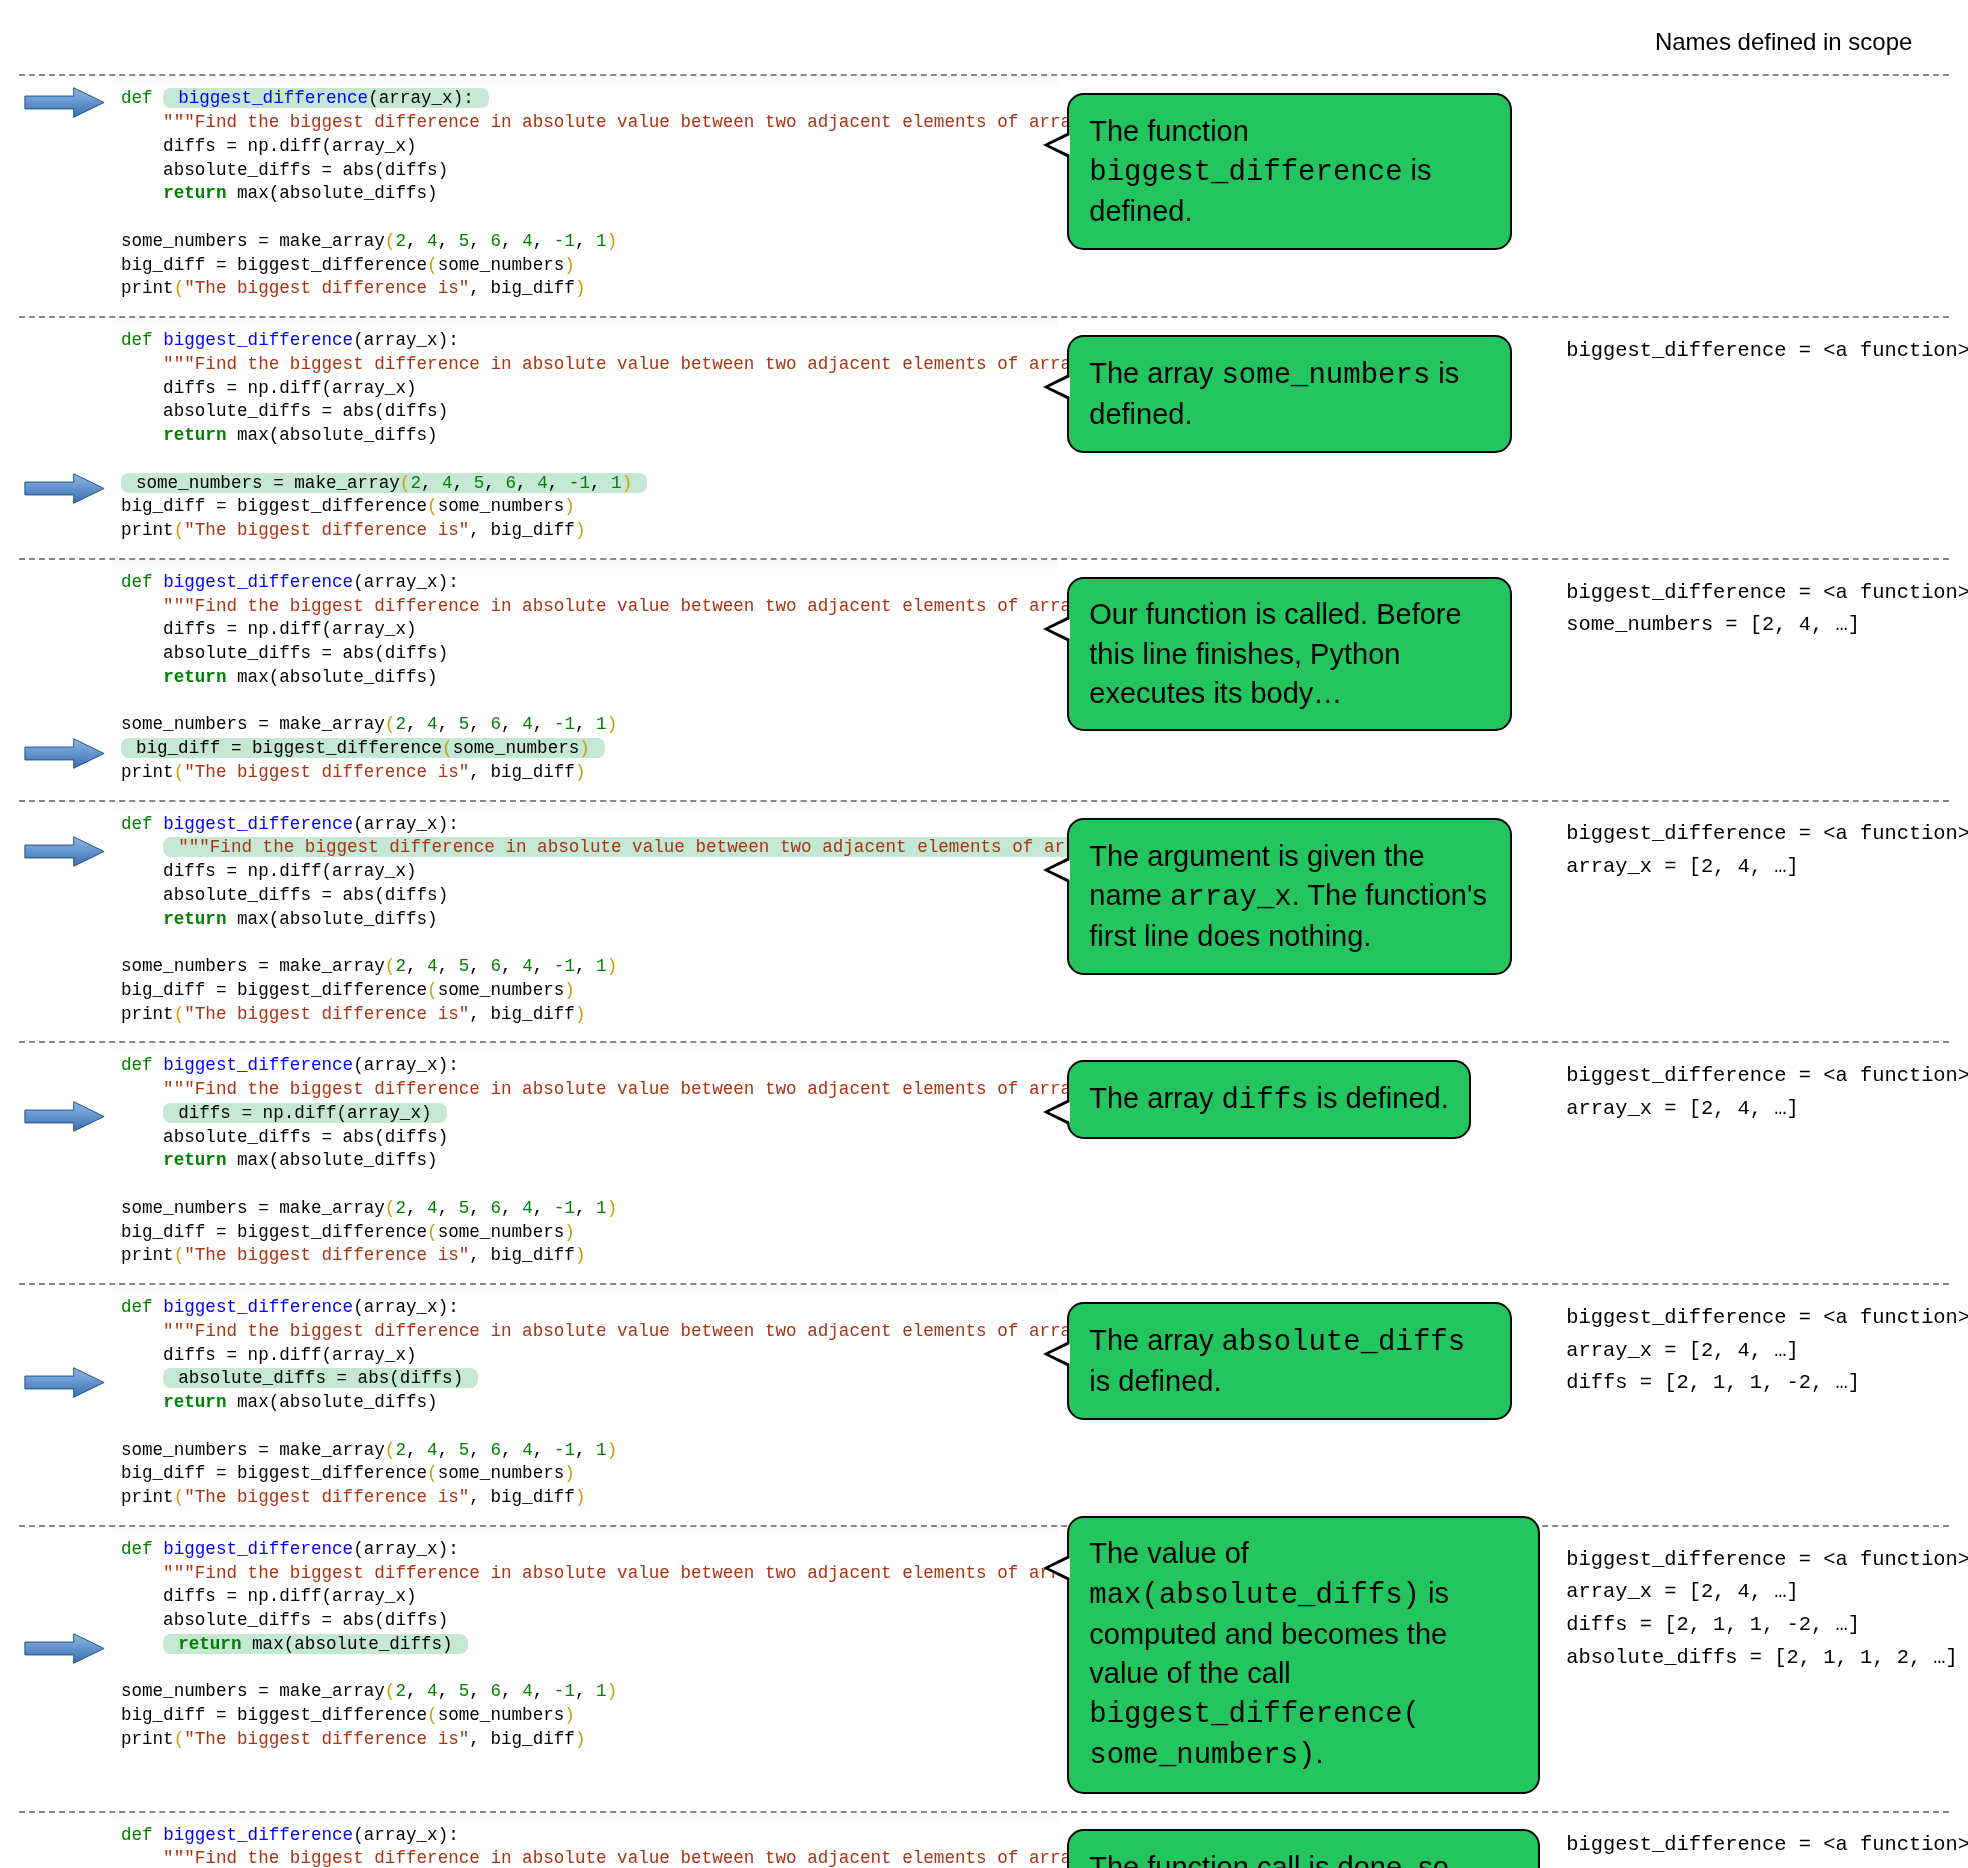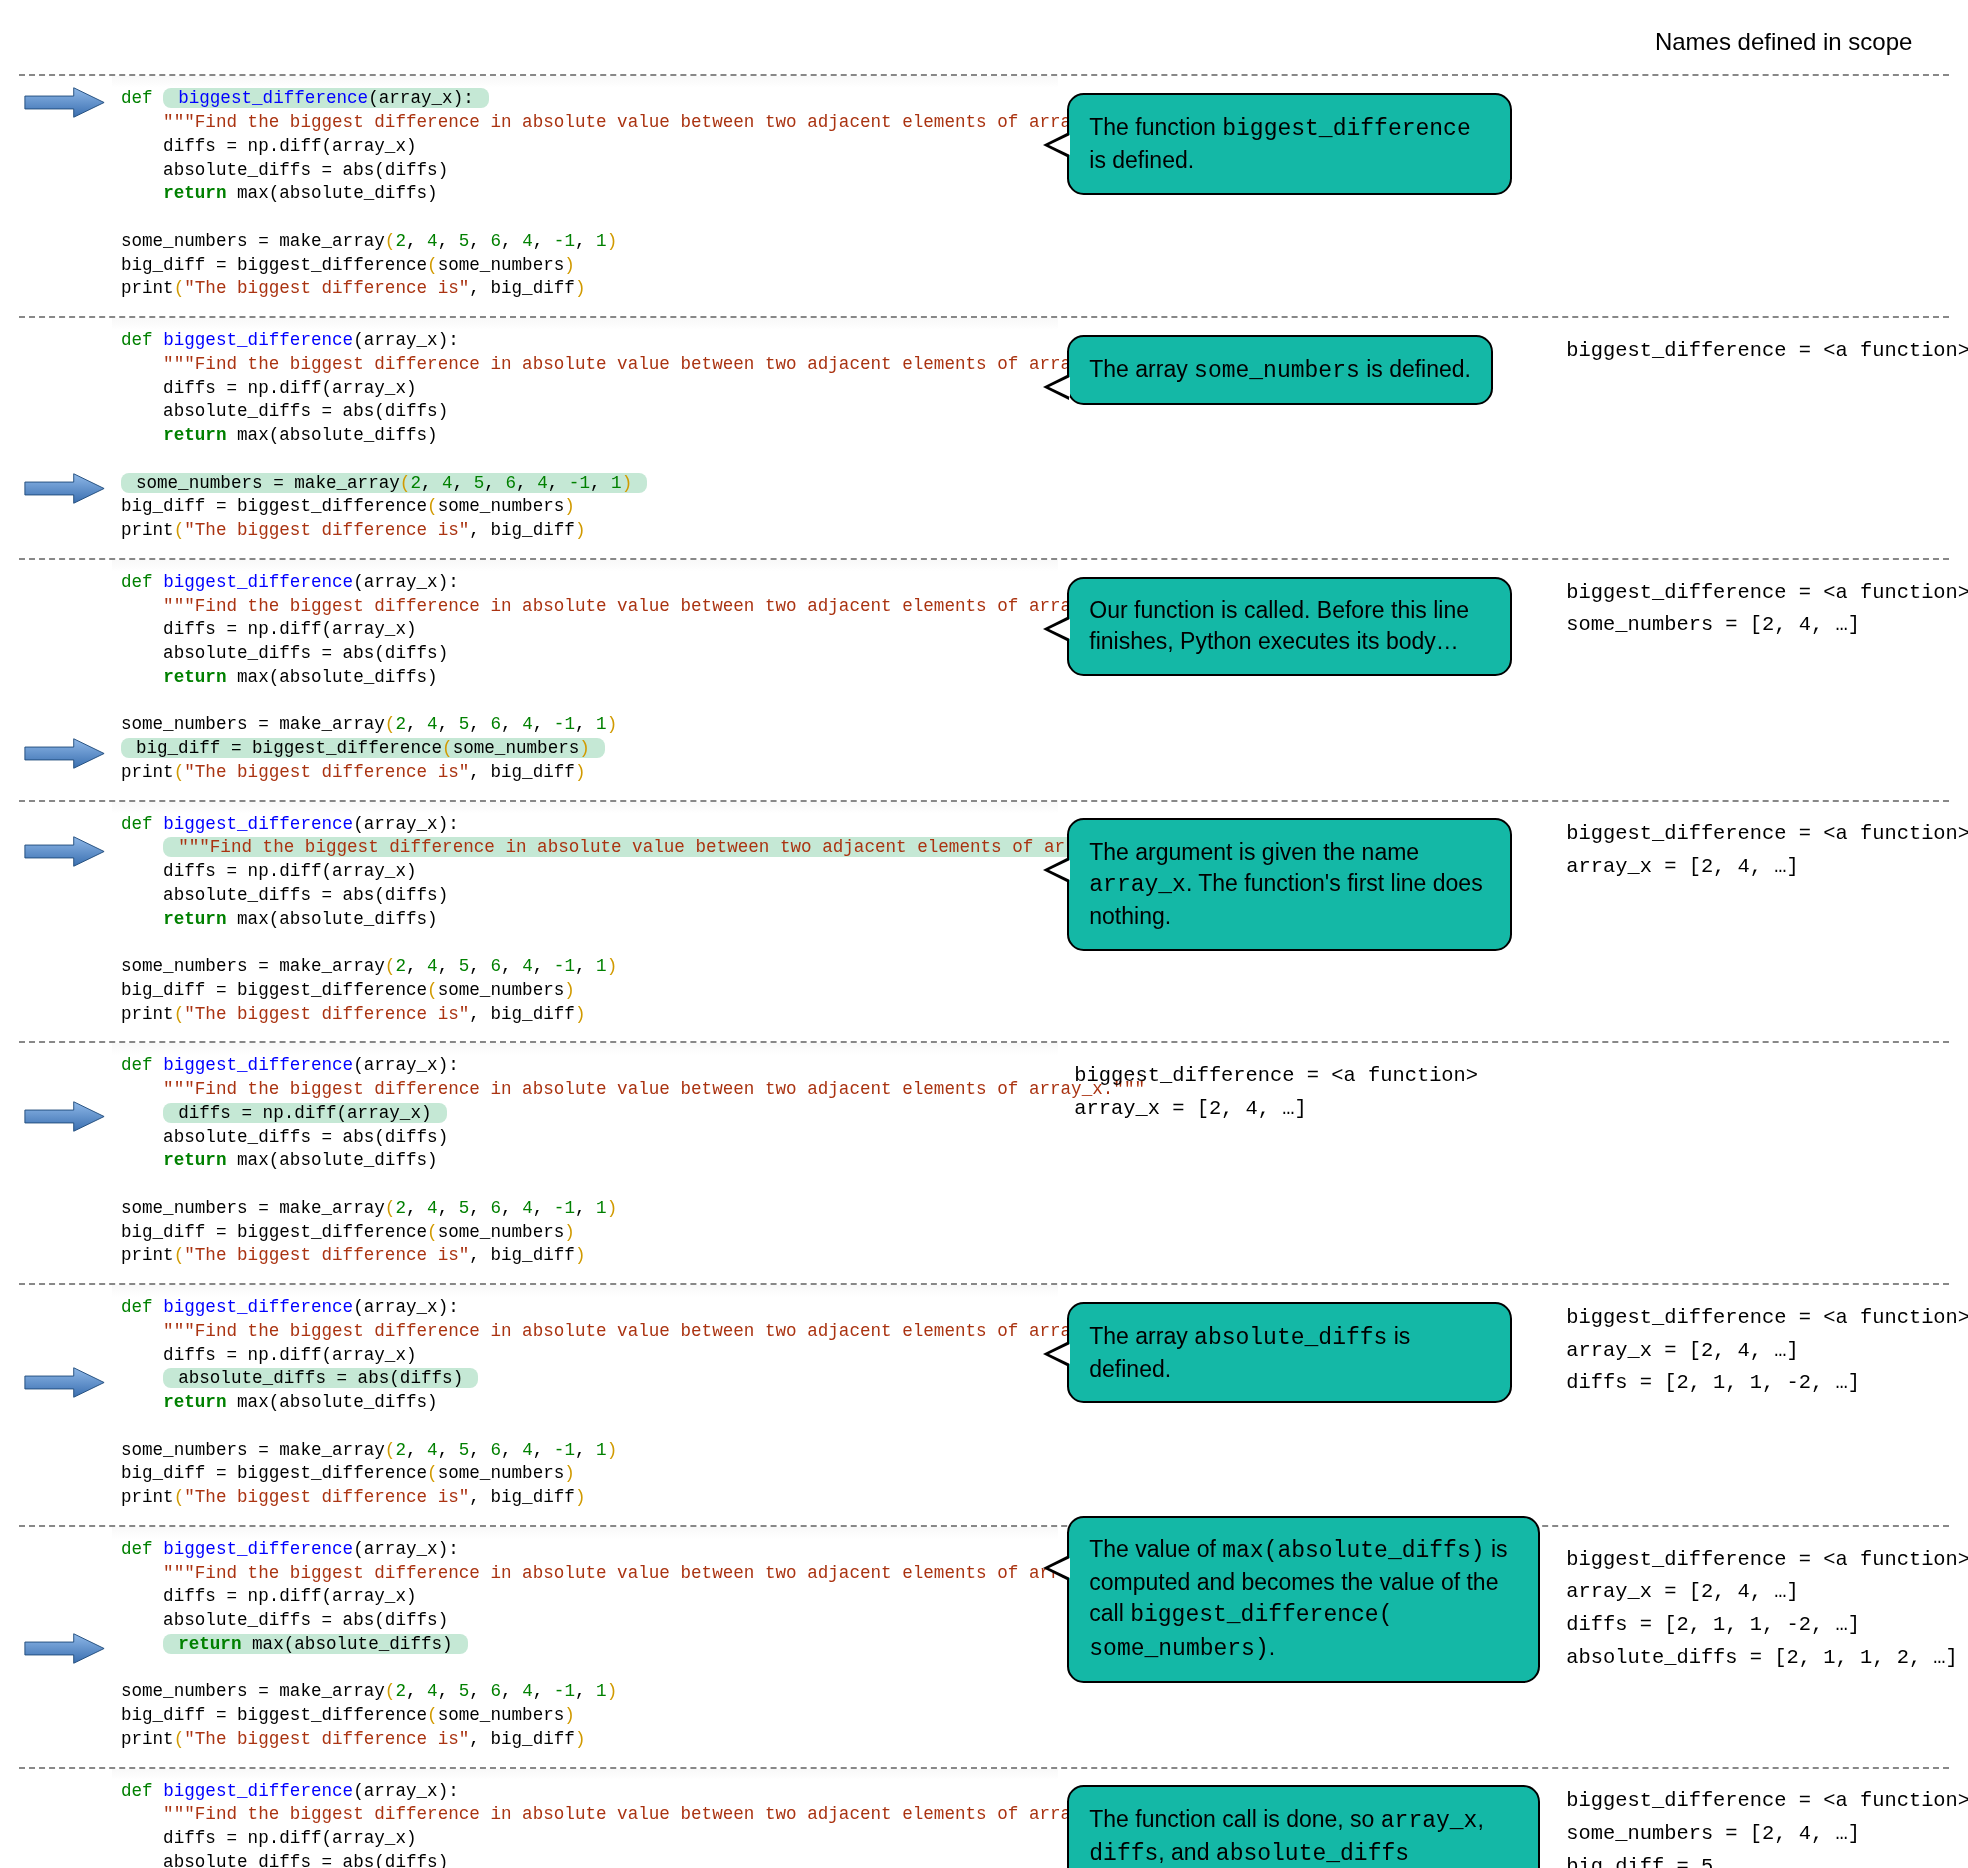--- a/index.html
+++ b/index.html
@@ -55,25 +55,25 @@
     border-radius: 8px;
     padding: 0 15px;
   }
   .callout-col {
     padding: 16.7px 9.3px;
     display: flex;
     align-items: flex-start;
   }
   .callout {
     position: relative;
-    background: #14b8a6;
+    background: #22c55e;
     border: 2.8px solid #000;
     border-radius: 16.7px;
     padding: 16.7px 20.4px;
-    font-size: 23px;
+    font-size: 29px;
     line-height: 1.35;
     max-width: 445px;
   }
   .callout .mono { font-family: "Courier New", monospace; }
   .callout::before {
     content: '';
     position: absolute;
     left: -26px;
     top: 37px;
     width: 0; height: 0;
@@ -243,20 +243,23 @@
       </div>
       <div class="code-block"><span class="kw-def">def </span><span class="fn-name">biggest_difference</span>(array_x):
 <span class="docstring">    """Find the biggest difference in absolute value between two adjacent elements of array_x."""</span>
     <span class="highlight">diffs = np.diff(array_x)</span>
     absolute_diffs = abs(diffs)
     <span class="kw-ret">return</span> max(absolute_diffs)
 
 some_numbers = make_array<span class="paren">(</span><span class="num">2</span>, <span class="num">4</span>, <span class="num">5</span>, <span class="num">6</span>, <span class="num">4</span>, <span class="num">-1</span>, <span class="num">1</span><span class="paren">)</span>
 big_diff = biggest_difference<span class="paren">(</span>some_numbers<span class="paren">)</span>
 print<span class="paren">(</span><span class="str-lit">"The biggest difference is"</span>, big_diff<span class="paren">)</span></div>
+      <div class="callout-col">
+        <div class="callout">The array <span class="mono">diffs</span> is defined.</div>
+      </div>
       <div class="scope-col">biggest_difference = &lt;a function&gt;
 array_x = [2, 4, …]</div>
     </div>
     <div class="step">
       <div class="arrow-col">
         <div class="arrow" style="top: 80px;">
           <svg viewBox="0 0 90 38">
             <defs>
               <linearGradient id="ag" x1="0" y1="0" x2="0" y2="1">
                 <stop offset="0" stop-color="#8fb8e8"></stop>

